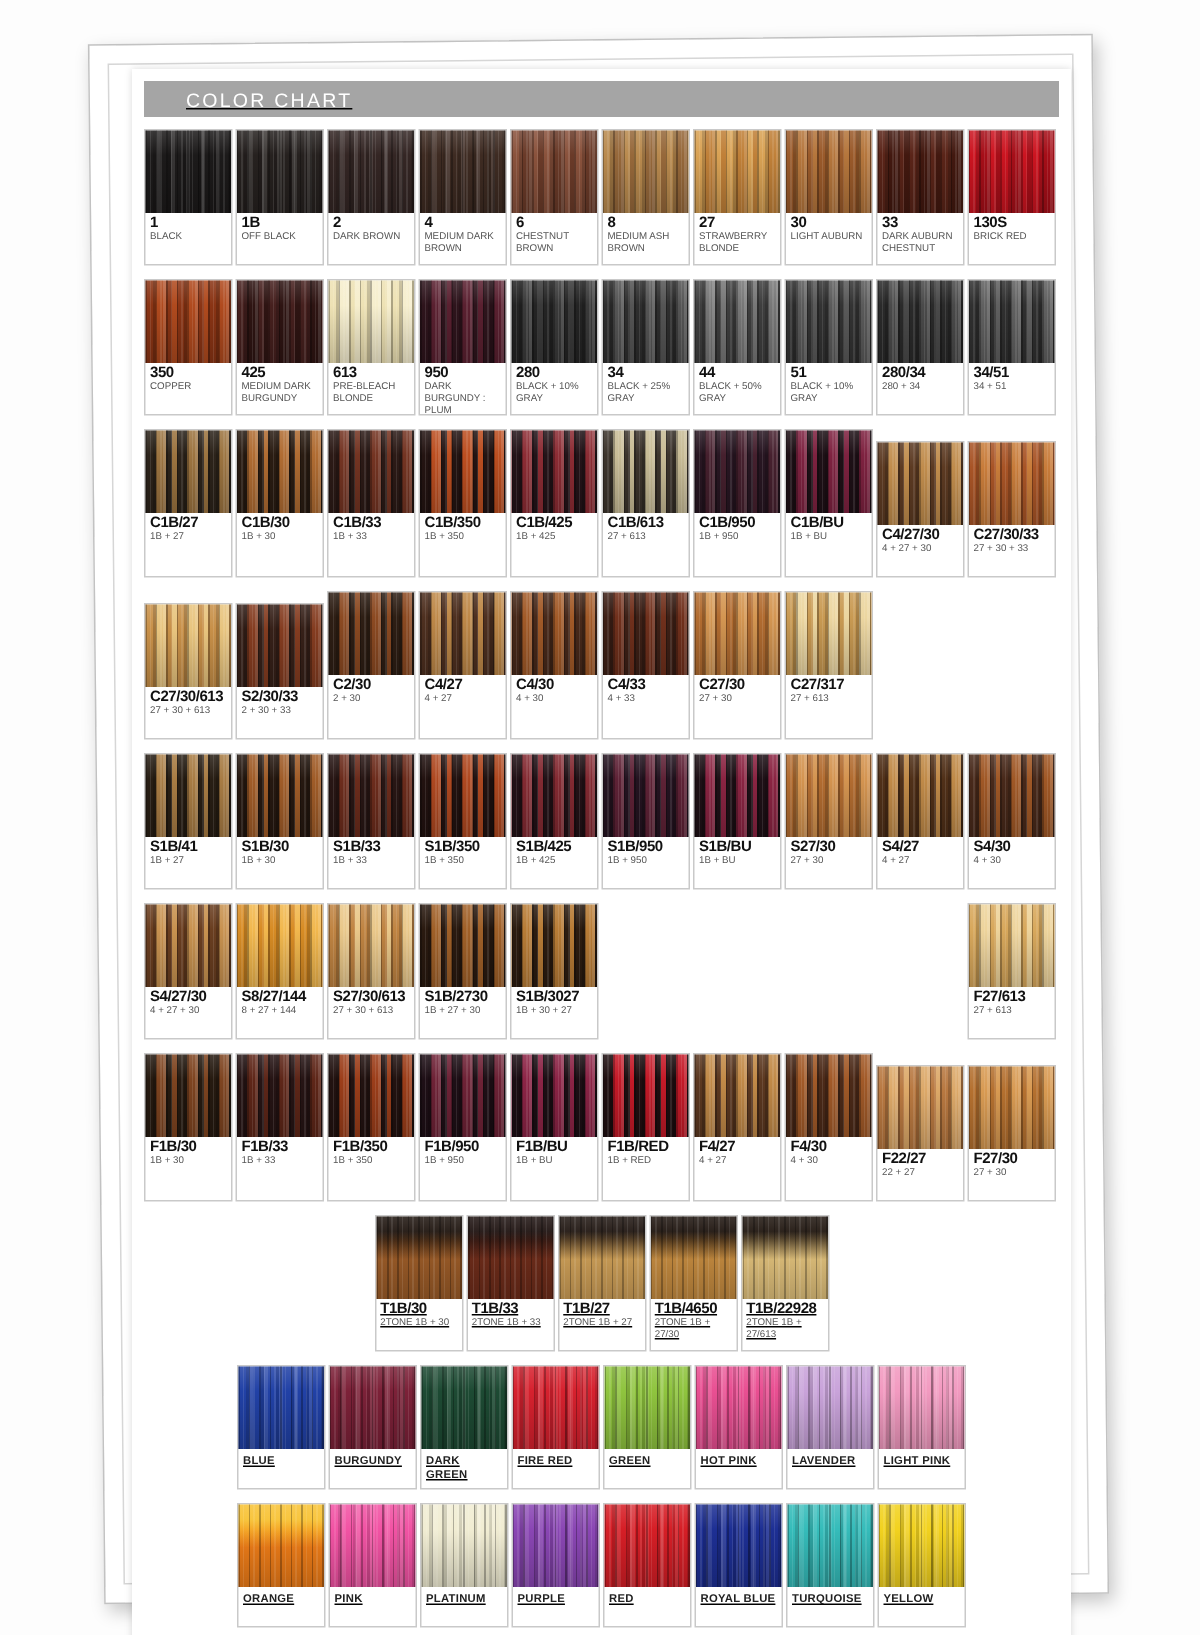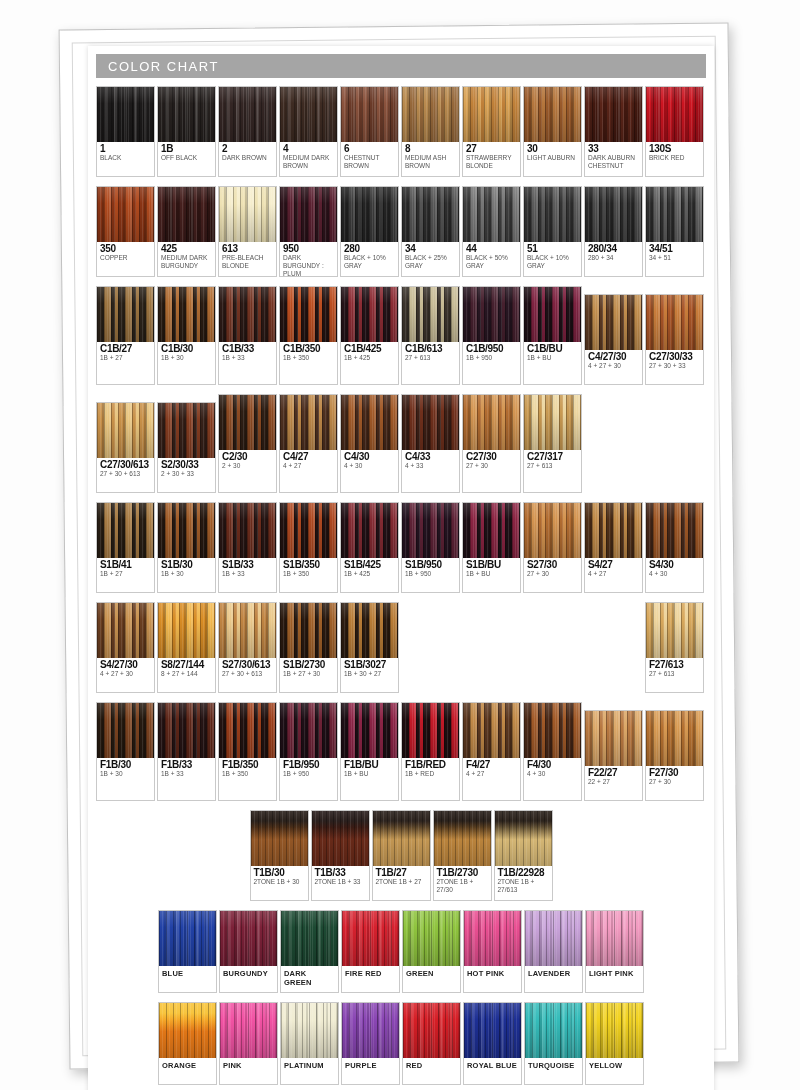--- a/index.html
+++ b/index.html
@@ -12,24 +12,24 @@
     background:#fff;border:1px solid #c2c2c2;
     box-shadow:3px 5px 12px rgba(0,0,0,.22), inset 0 0 0 12px #ffffff, inset 0 0 0 13px #d6d6d6;
     transform:rotate(-0.6deg);
   }
   .page{
     position:absolute;left:88px;top:46px;width:626px;
     background:#fff;padding:8px;box-sizing:border-box;
     box-shadow:0 0 5px rgba(0,0,0,.15);
   }
   .header-bar{height:24px;background:#a5a5a5;display:flex;align-items:center;
-    padding-left:12px;margin-bottom:8px;}
+    padding-left:28px;margin-bottom:8px;text-decoration:underline;}
   .title{color:#ffffff;font-size:13px;letter-spacing:1.5px;}
   .row{display:flex;gap:2px;margin-bottom:9px;}
-  .row.center{justify-content:center;}
+  .row.center{justify-content:center;text-decoration:underline;}
   .cell{flex:0 0 59px;width:59px;border:1px solid #c9c9c9;background:#fff;box-sizing:border-box;}
   .cell.empty{border:none;visibility:hidden;}
   .cell.offset{margin-top:8px;}
   .swatch{height:55px;width:100%;}
   .lbl{height:32px;padding:1px 3px;overflow:hidden;}
   .fashion .lbl{height:22px;padding-top:3px;}
   .code{font-size:10px;font-weight:bold;letter-spacing:-0.3px;white-space:nowrap;color:#111;}
   .sub{font-size:6.5px;color:#555;line-height:1.2;}
   .name{font-size:7.5px;font-weight:bold;color:#222;letter-spacing:0.2px;}
 </style>
@@ -529,21 +529,21 @@
         <div class="cell">
           <div class="swatch" style="background: repeating-linear-gradient(90deg, rgba(0, 0, 0, 0.28) 0px, rgba(0, 0, 0, 0.28) 1px, rgba(0, 0, 0, 0) 1px, rgba(0, 0, 0, 0) 3px, rgba(255, 255, 255, 0.1) 3px, rgba(255, 255, 255, 0.1) 4px, rgba(0, 0, 0, 0) 4px, rgba(0, 0, 0, 0) 7px), linear-gradient(rgba(255, 255, 255, 0.14), rgba(255, 255, 255, 0) 30%, rgba(0, 0, 0, 0.2)), linear-gradient(rgb(32, 22, 17) 0%, rgb(32, 22, 17) 18%, rgb(207, 160, 88) 52%, rgb(207, 160, 88) 100%);"></div>
           <div class="lbl">
             <div class="code">T1B/27</div>
             <div class="sub">2TONE 1B + 27</div>
           </div>
         </div>
         <div class="cell">
           <div class="swatch" style="background: repeating-linear-gradient(90deg, rgba(0, 0, 0, 0.28) 0px, rgba(0, 0, 0, 0.28) 1px, rgba(0, 0, 0, 0) 1px, rgba(0, 0, 0, 0) 3px, rgba(255, 255, 255, 0.1) 3px, rgba(255, 255, 255, 0.1) 4px, rgba(0, 0, 0, 0) 4px, rgba(0, 0, 0, 0) 7px), linear-gradient(rgba(255, 255, 255, 0.14), rgba(255, 255, 255, 0) 30%, rgba(0, 0, 0, 0.2)), linear-gradient(rgb(30, 20, 14) 0%, rgb(30, 20, 14) 18%, rgb(198, 140, 64) 52%, rgb(198, 140, 64) 100%);"></div>
           <div class="lbl">
-            <div class="code">T1B/2730</div>
+            <div class="code">T1B/4650</div>
             <div class="sub">2TONE 1B + 27/30</div>
           </div>
         </div>
         <div class="cell">
           <div class="swatch" style="background: repeating-linear-gradient(90deg, rgba(0, 0, 0, 0.28) 0px, rgba(0, 0, 0, 0.28) 1px, rgba(0, 0, 0, 0) 1px, rgba(0, 0, 0, 0) 3px, rgba(255, 255, 255, 0.1) 3px, rgba(255, 255, 255, 0.1) 4px, rgba(0, 0, 0, 0) 4px, rgba(0, 0, 0, 0) 7px), linear-gradient(rgba(255, 255, 255, 0.14), rgba(255, 255, 255, 0) 30%, rgba(0, 0, 0, 0.2)), linear-gradient(rgb(32, 22, 15) 0%, rgb(32, 22, 15) 18%, rgb(226, 194, 124) 52%, rgb(226, 194, 124) 100%);"></div>
           <div class="lbl">
             <div class="code">T1B/22928</div>
             <div class="sub">2TONE 1B + 27/613</div>
           </div>
         </div>

